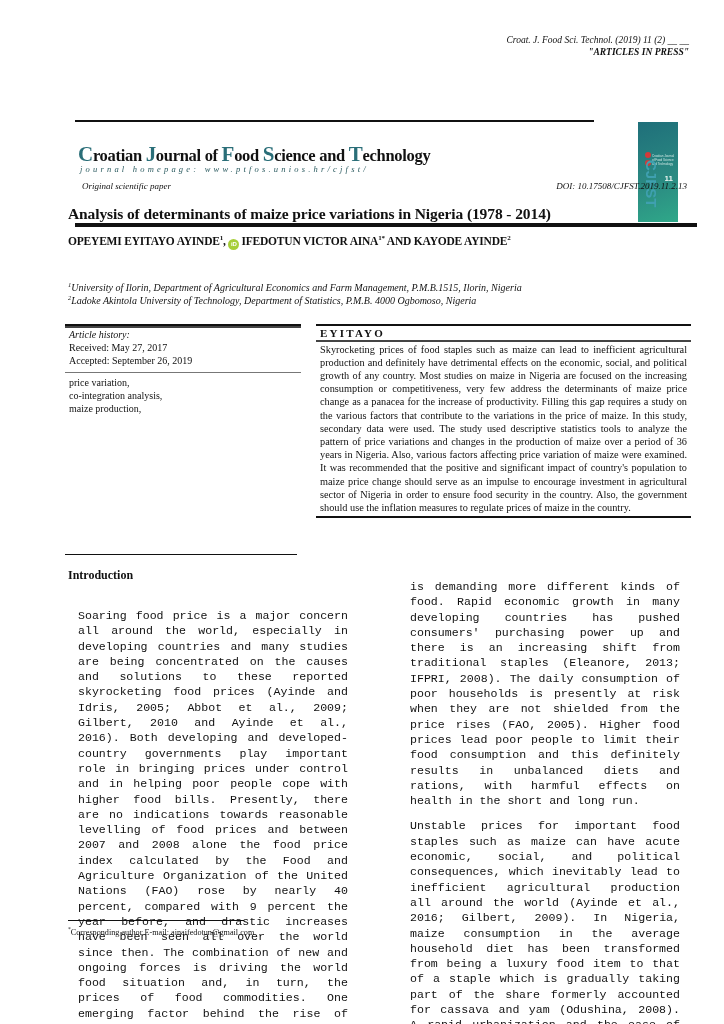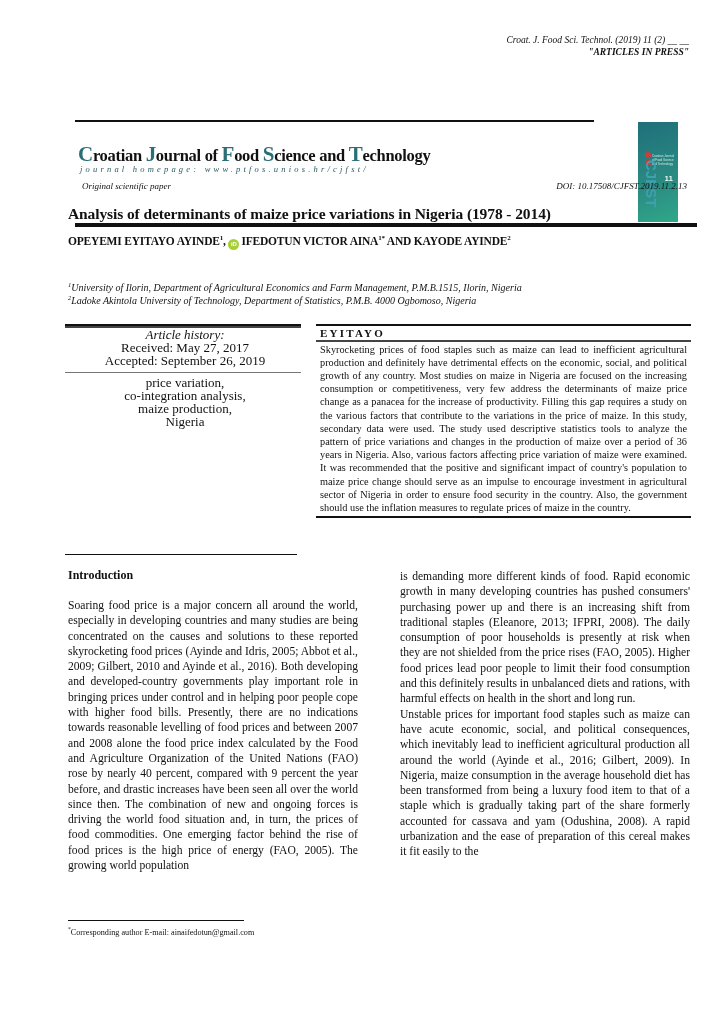--- a/index.html
+++ b/index.html
@@ -31,34 +31,34 @@
   .authors sup { font-size: 7px; }
   .orcid { display: inline-block; width: 11px; height: 11px; border-radius: 50%; background: #a6ce39; color: #fff;
            font-size: 6px; line-height: 11px; text-align: center; vertical-align: -1px; font-family: "Liberation Sans", sans-serif; margin-right: 2px; }
   .affil { left: 68px; font-size: 10px; font-style: italic; white-space: nowrap; }
   .affil sup { font-size: 6.5px; }
 
   .info-box { left: 65px; top: 324px; width: 236px; }
   .sec-rule-top { height: 2px; background: #111; }
   .sec-head { font-family: "Liberation Serif", serif; font-weight: bold; font-size: 11px; letter-spacing: 2.2px; padding: 1px 0 0 4px; height: 13px; }
   .sec-rule { height: 1.5px; background: #444; }
-  .info-line { font-size: 13px; line-height: 13px; padding-left: 4px; text-align: center; }
+  .info-line { font-size: 10px; line-height: 13px; padding-left: 4px; }
   .info-line.i { font-style: italic; }
   .thin-rule { height: 1px; background: #777; margin: 5px 0 3px 0; }
 
   .abs-box { left: 316px; top: 324px; width: 375px; }
   .abs-text { font-size: 10.3px; line-height: 13.2px; text-align: justify; padding: 1px 4px 2px 4px; }
   .abs-bottom { height: 1.5px; background: #111; }
   .left-sep { left: 65px; top: 554px; width: 232px; height: 1px; background: #111; }
 
   .intro-head { left: 68px; top: 568px; font-size: 12px; font-weight: bold; }
   .col { font-size: 11.6px; line-height: 15.3px; text-align: justify; }
   .col-left { left: 68px; top: 598px; width: 290px; }
   .col-right { left: 400px; top: 569px; width: 290px; }
-  .col p { margin: 0; }
+  .col p { margin: 10px; font-family: Liberation Mono, monospace; }
 
   .fn-rule { left: 68px; top: 920px; width: 176px; height: 1px; background: #111; }
   .footnote { left: 68px; top: 926px; font-size: 8.2px; white-space: nowrap; }
   .footnote sup { font-size: 5.5px; }
 </style>
 </head>
 <body>
 
 <div class="abs running-head">
   <div>Croat. J. Food Sci. Technol. (2019) 11 (2) __ __</div>
@@ -99,21 +99,20 @@
 <div class="abs info-box">
   <div class="sec-rule-top"></div>
   <div class="sec-rule"></div>
   <div class="info-line i">Article history:</div>
   <div class="info-line">Received: May 27, 2017</div>
   <div class="info-line">Accepted: September 26, 2019</div>
   <div class="thin-rule"></div>
   <div class="info-line">price variation,</div>
   <div class="info-line">co-integration analysis,</div>
   <div class="info-line">maize production,</div>
-  <div class="info-line">Nigeria</div>
 </div>
 
 <div class="abs abs-box">
   <div class="sec-rule-top"></div>
   <div class="sec-head">EYITAYO</div>
   <div class="sec-rule"></div>
   <div class="abs-text">Skyrocketing prices of food staples such as maize can lead to inefficient agricultural production and definitely have detrimental effects on the economic, social, and political growth of any country. Most studies on maize in Nigeria are focused on the increasing consumption or competitiveness, very few address the determinants of maize price change as a panacea for the increase of productivity. Filling this gap requires a study on the various factors that contribute to the variations in the price of maize. In this study, secondary data were used. The study used descriptive statistics tools to analyze the pattern of price variations and changes in the production of maize over a period of 36 years in Nigeria. Also, various factors affecting price variation of maize were examined. It was recommended that the positive and significant impact of country's population to maize price change should serve as an impulse to encourage investment in agricultural sector of Nigeria in order to ensure food security in the country. Also, the government should use the inflation measures to regulate prices of maize in the country.</div>
   <div class="abs-bottom"></div>
 </div>
 <div class="abs left-sep"></div>

